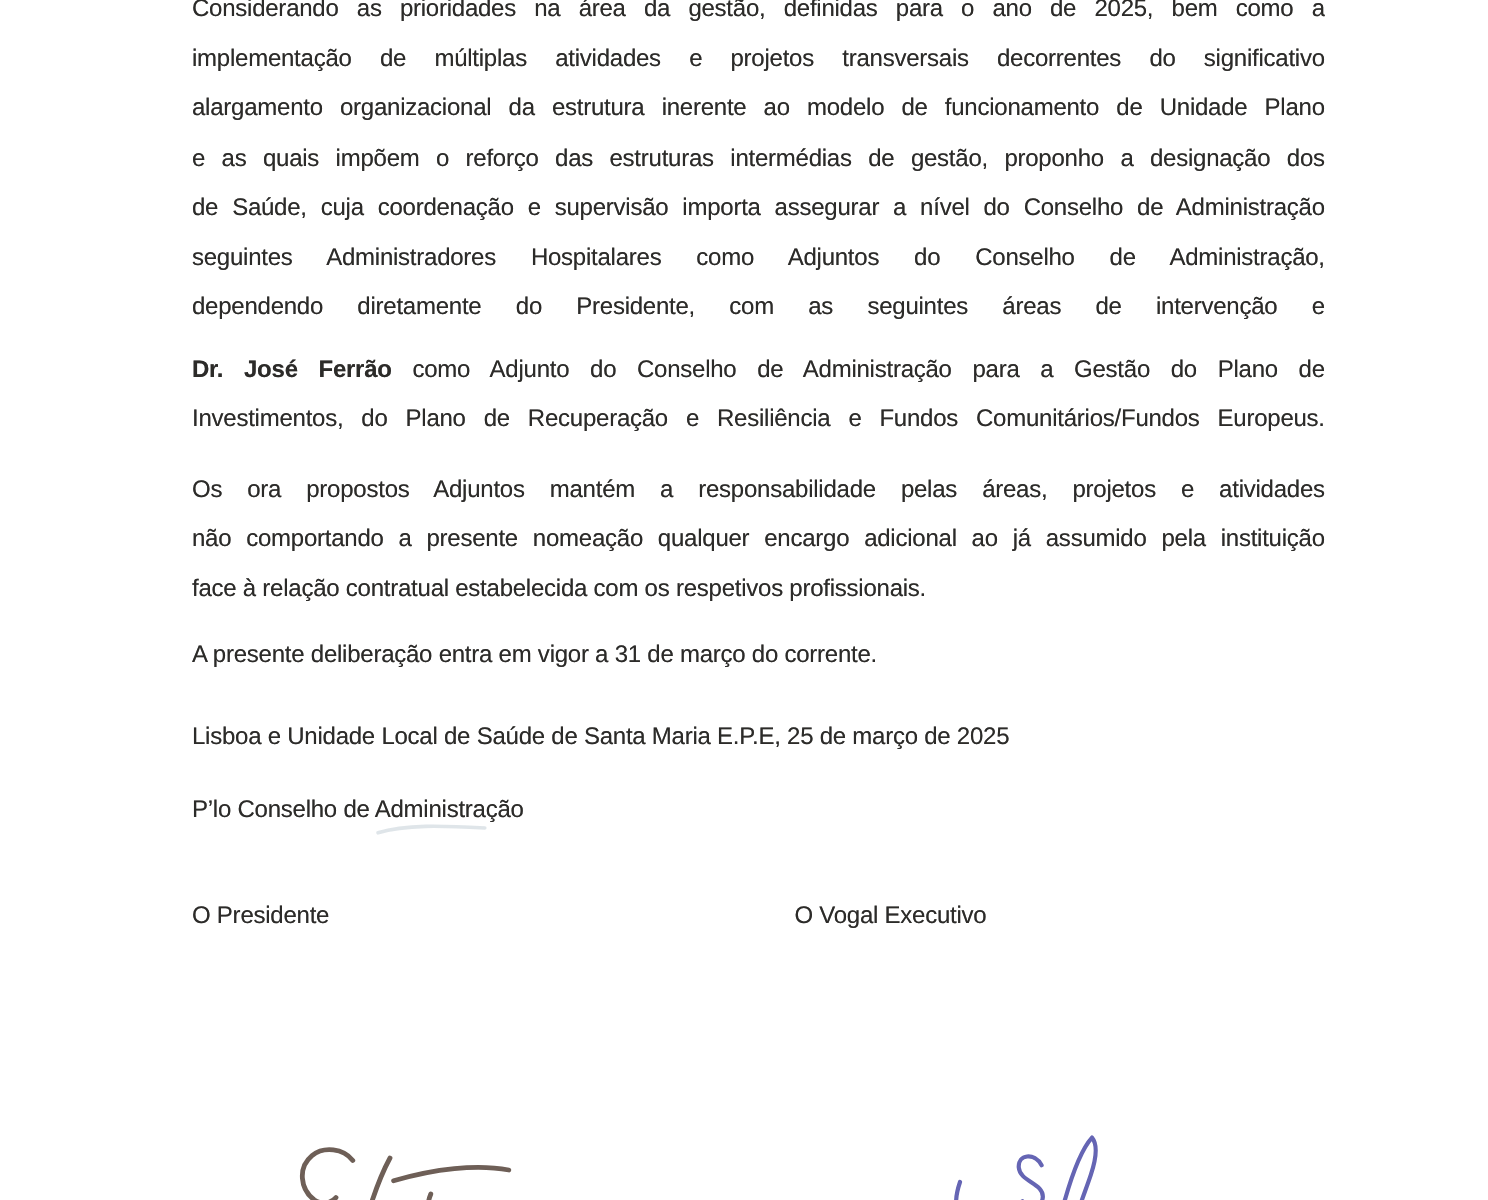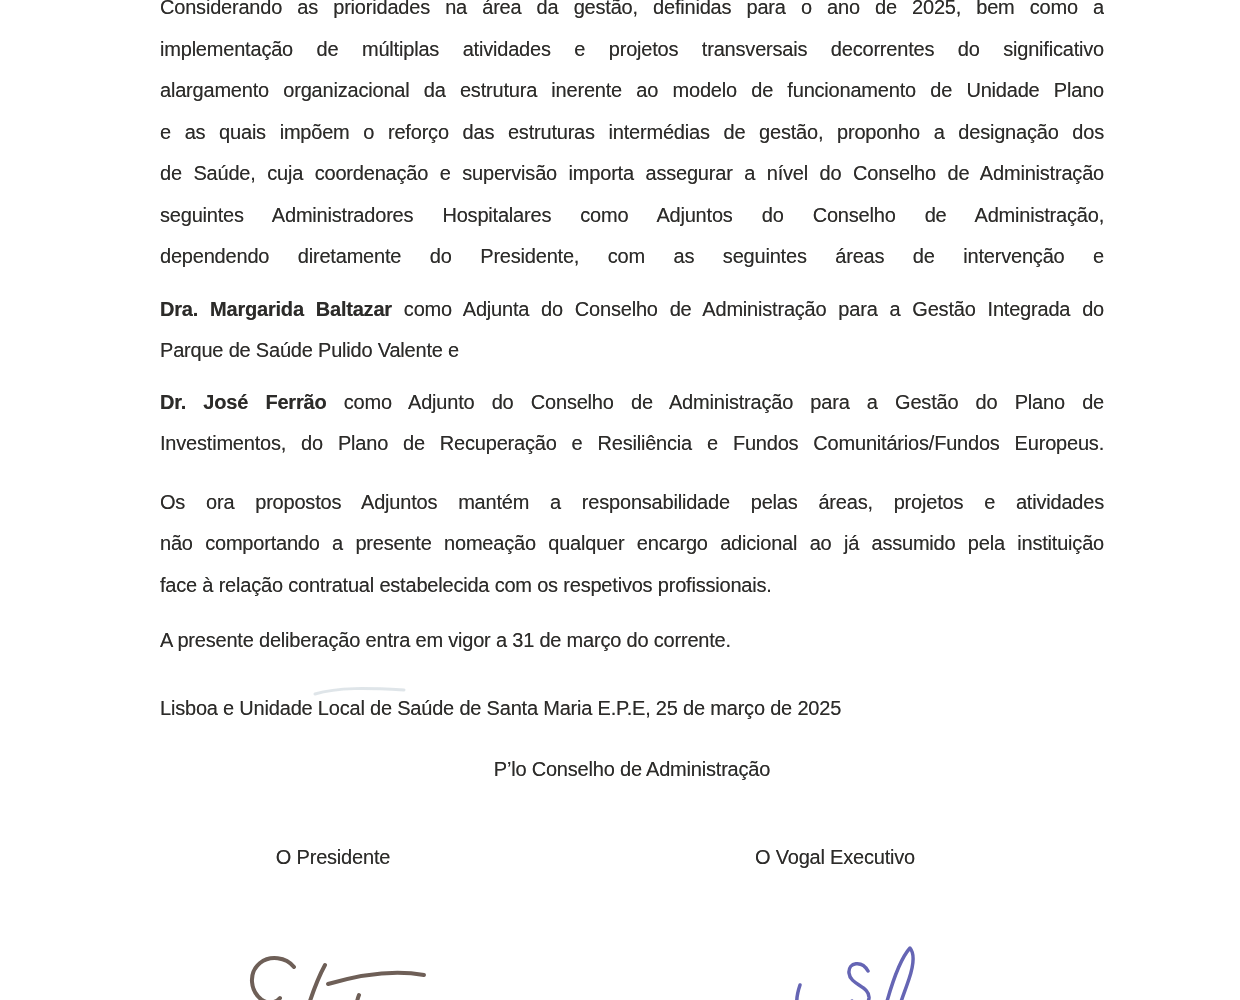--- a/index.html
+++ b/index.html
@@ -36,21 +36,21 @@
   }
   
   .line.just { text-align: justify; }
   .line.just::after {
     content: "";
     display: inline-block;
     width: 100%;
     height: 0;
     vertical-align: top;
   }
-  .line.center { text-align: center; }
+  .line.center { }
   .bold { font-weight: bold; }
 
   .p-considerations { margin-top: -13px; }
   .p-baltazar  { margin-top: 11px; }
   .p-ferrao    { margin-top: 10px; }
   .p-adjuntos  { margin-top: 17px; }
   .p-effective { margin-top: 14px; }
   .p-place     { margin-top: 26px; }
   .p-board     { margin-top: 20px; }
 
@@ -75,26 +75,20 @@
     <div class="para p-considerations">
       <div class="line just">Considerando as prioridades na área da gestão, definidas para o ano de 2025, bem como a</div>
       <div class="line just">implementação de múltiplas atividades e projetos transversais decorrentes do significativo</div>
       <div class="line just">alargamento organizacional da estrutura inerente ao modelo de funcionamento de Unidade Plano</div>
       <div class="line just">e as quais impõem o reforço das estruturas intermédias de gestão, proponho a designação dos</div>
       <div class="line just">de Saúde, cuja coordenação e supervisão importa assegurar a nível do Conselho de Administração</div>
       <div class="line just">seguintes Administradores Hospitalares como Adjuntos do Conselho de Administração,</div>
       <div class="line just">dependendo diretamente do Presidente, com as seguintes áreas de intervenção e</div>
     </div>
 
-    <div class="para p-baltazar">
-      <div class="line just">
-        <span class="bold">Dra. Margarida Baltazar</span><span> como Adjunta do Conselho de Administração para a Gestão Integrada do</span>
-      </div>
-      <div class="line">Parque de Saúde Pulido Valente e</div>
-    </div>
 
     <div class="para p-ferrao">
       <div class="line just">
         <span class="bold">Dr. José Ferrão</span><span> como Adjunto do Conselho de Administração para a Gestão do Plano de</span>
       </div>
       <div class="line just">Investimentos, do Plano de Recuperação e Resiliência e Fundos Comunitários/Fundos Europeus.</div>
     </div>
 
     <div class="para p-adjuntos">
       <div class="line just">Os ora propostos Adjuntos mantém a responsabilidade pelas áreas, projetos e atividades</div>

